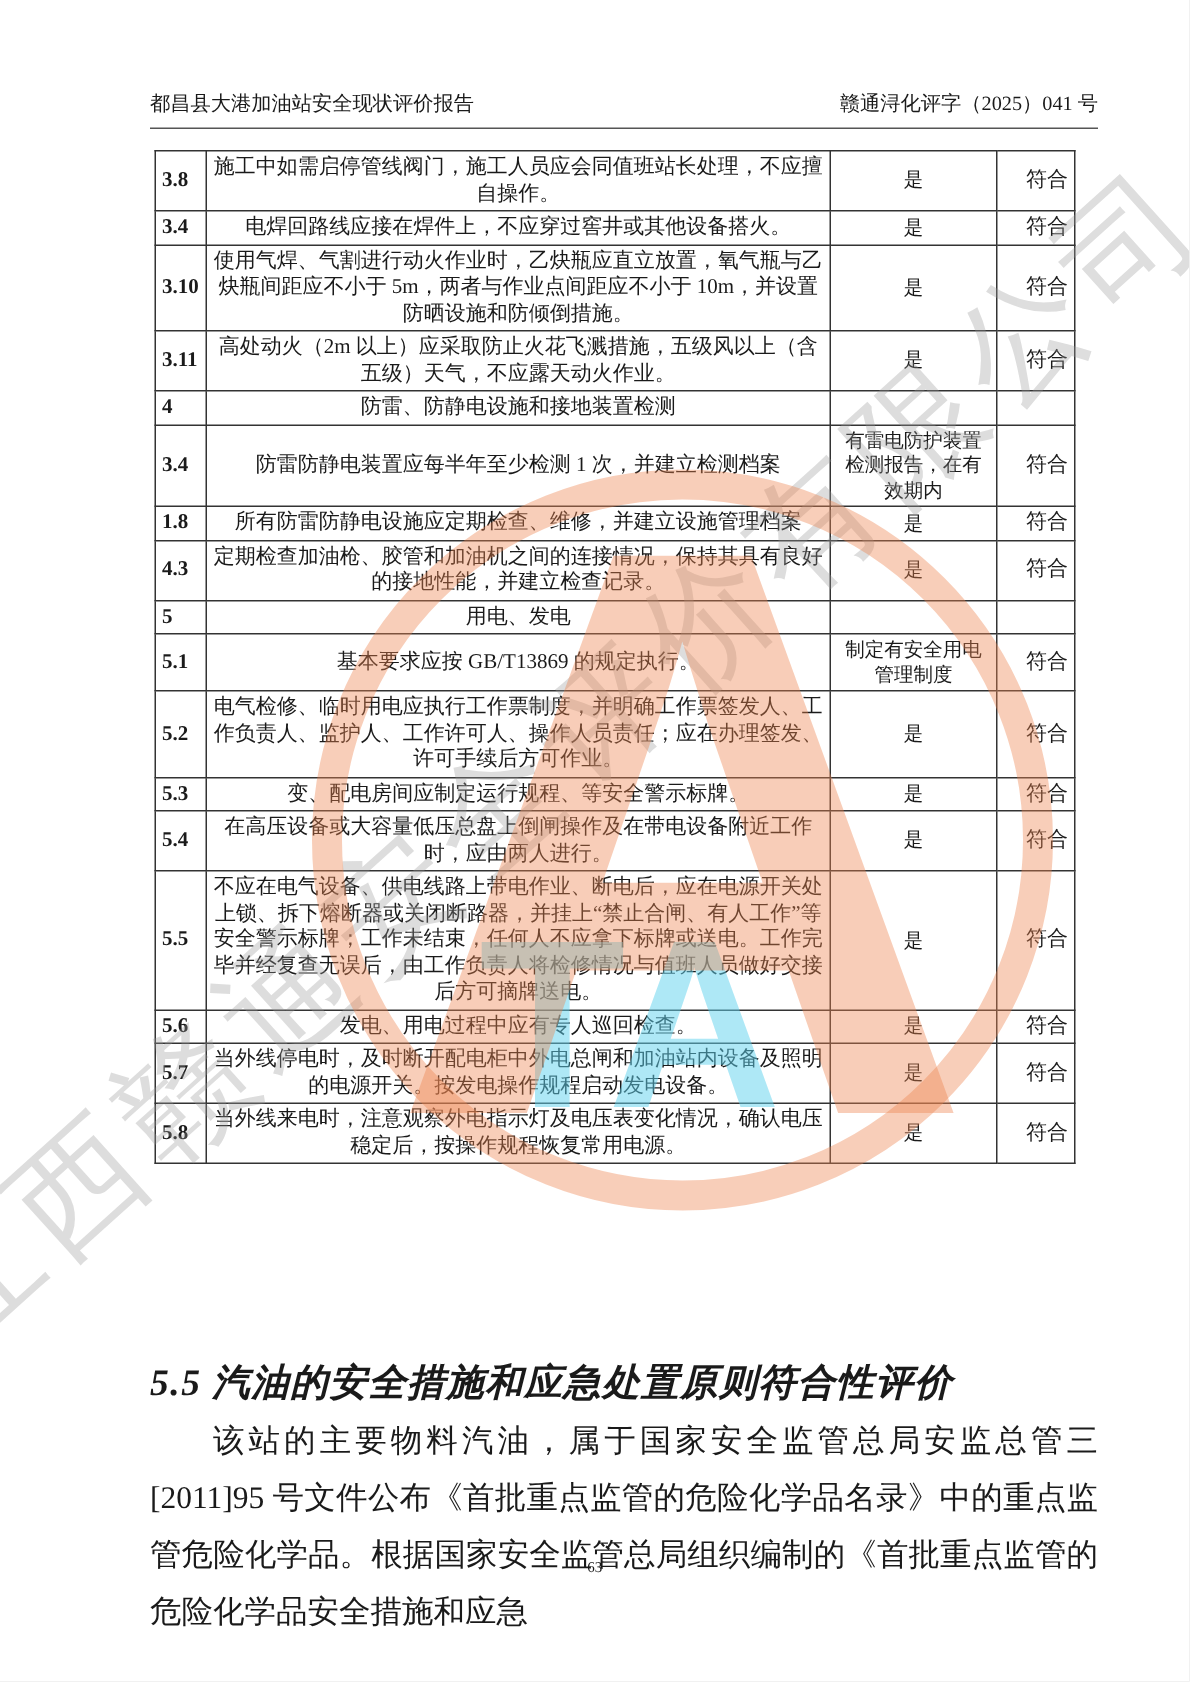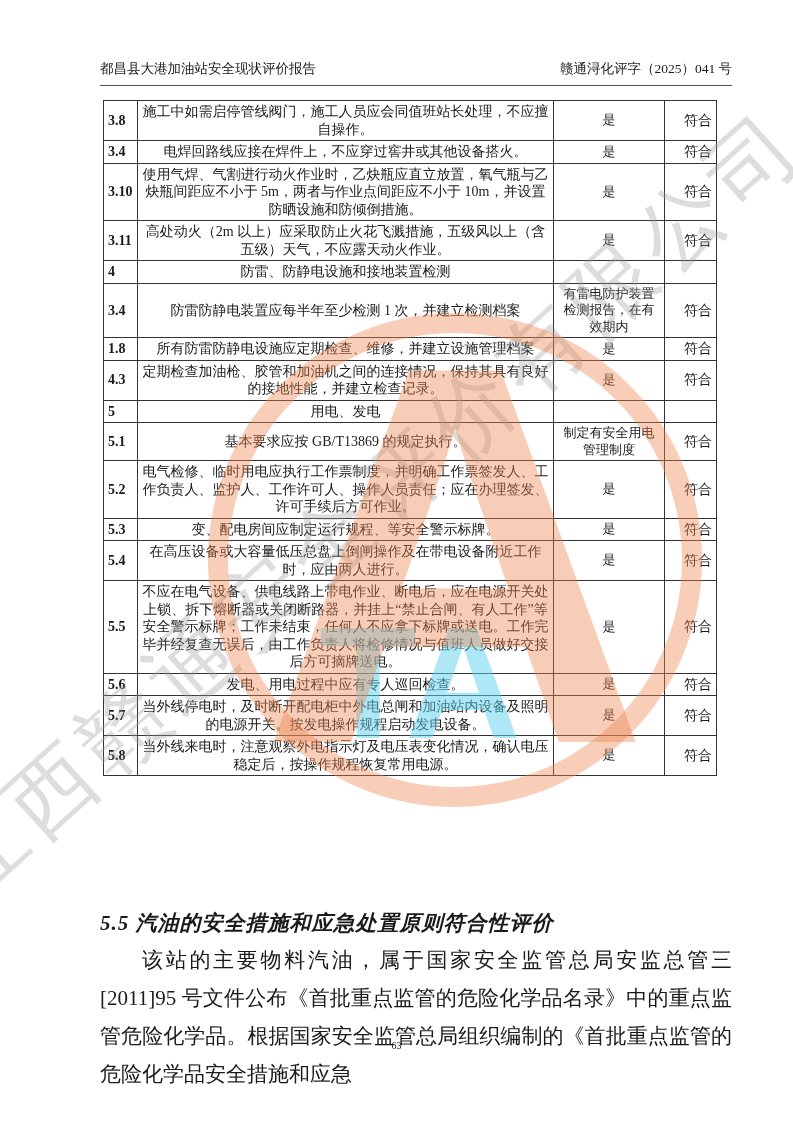--- a/index.html
+++ b/index.html
@@ -39,21 +39,21 @@
   td.result{text-align:right;padding:2px 1px;}
   
   .result-para{
     position:absolute;left:100px;top:803px;width:632px;
     font-size:19.5px;line-height:38px;text-align:justify;
     margin:0;
   }
   .red{color:#e60000;}
   .section-heading{
     position:absolute;left:100px;top:908px;width:632px;
-    font-size:21px;font-weight:bold;font-style:italic;
+    font-size:25px;font-weight:bold;font-style:italic;
     letter-spacing:1px;margin:0;line-height:30px;
   }
   .body-para{
     position:absolute;left:100px;top:941px;width:632px;
     font-size:21px;line-height:38px;text-align:justify;
     text-indent:2em;margin:0;
   }
   .page-number{
     position:absolute;left:0;top:1040px;width:100%;
     text-align:center;font-size:10px;

